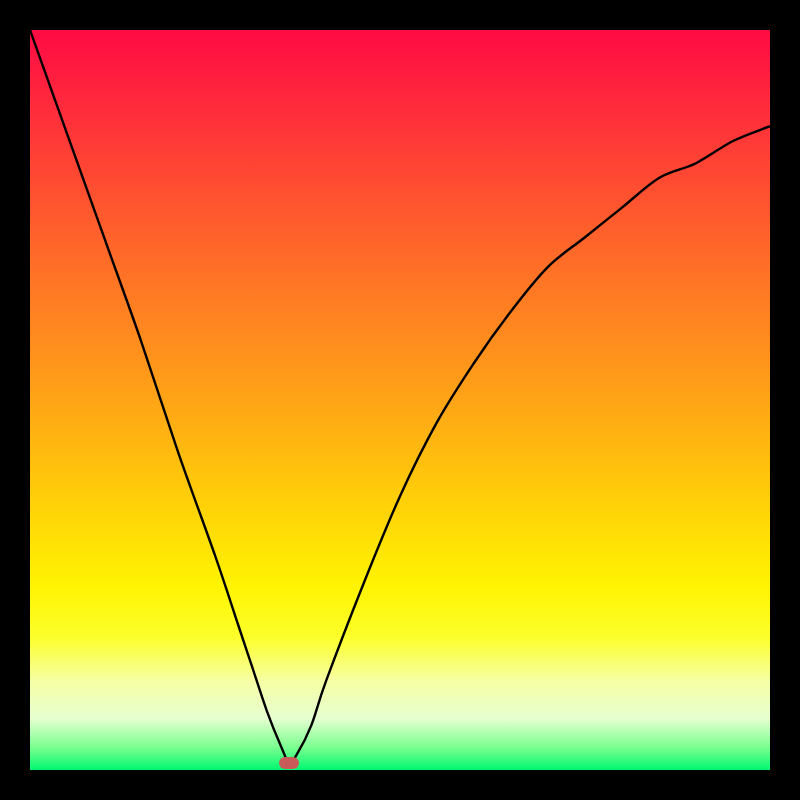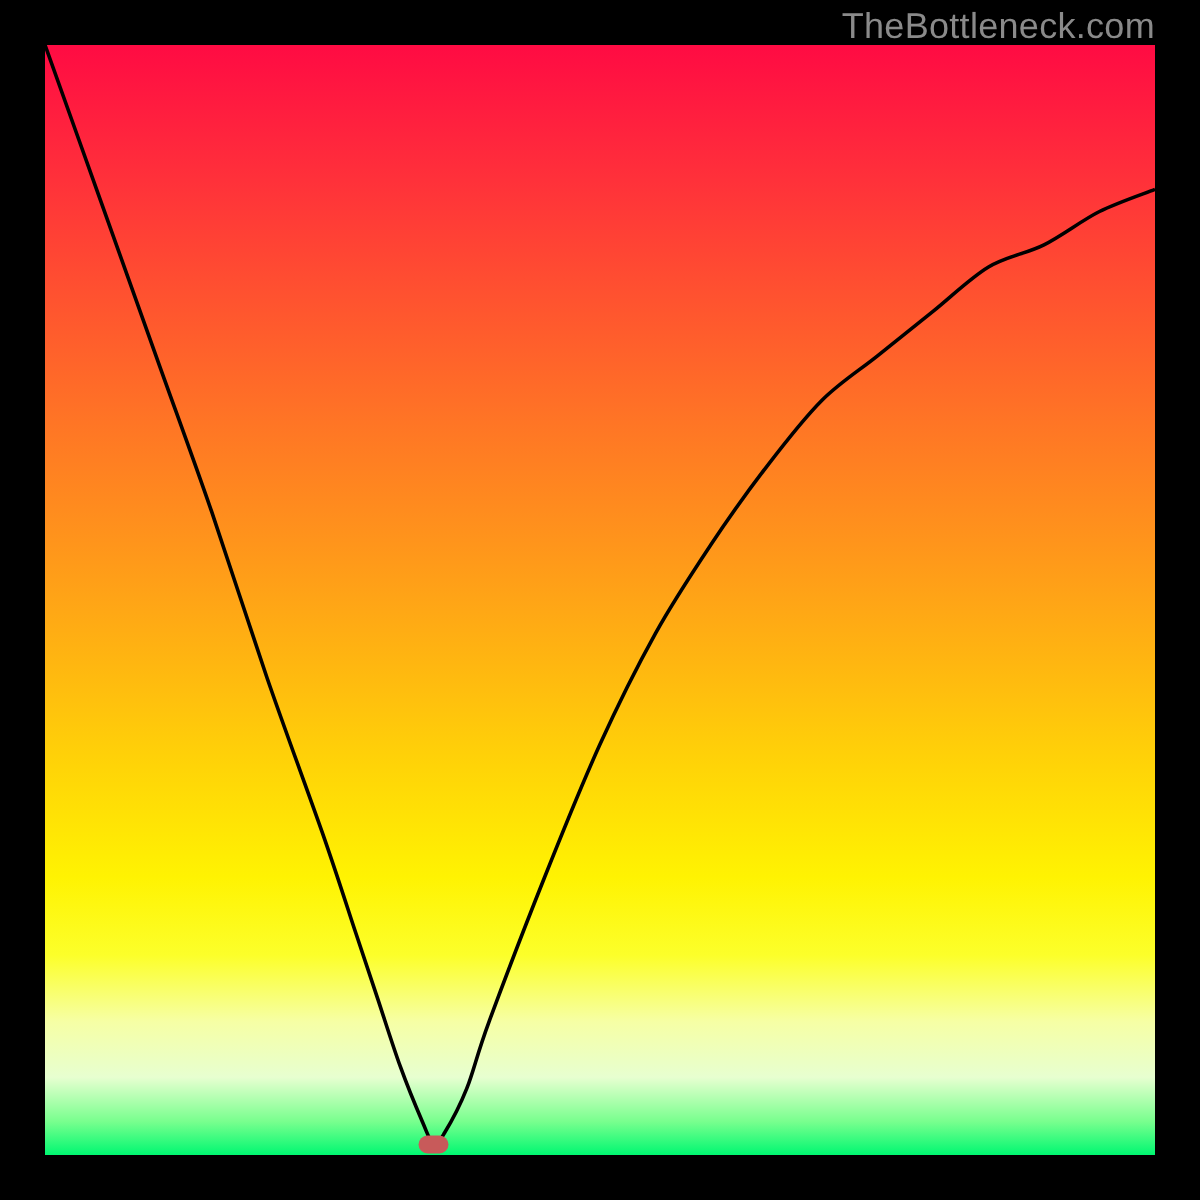--- a/index.html
+++ b/index.html
@@ -65,21 +65,20 @@
     border-radius: 6px;
     background: #c85a5a;
     transform: translate(-50%, -50%);
     z-index: 5;
   }
 </style>
 </head>
 <body>
 
 <div class="frame">
-  <div class="watermark">TheBottleneck.com</div>
 
   <div class="plot-area">
     <svg class="curve" viewBox="0 0 740 740" preserveAspectRatio="none">
       <path fill="none" stroke="#000" stroke-width="2.4" d="M 0.0 0.0 C 5.9 16.6, 25.2 70.4, 37.0 103.6 C 48.8 136.8, 62.2 174.0, 74.0 207.2 C 85.8 240.4, 99.2 276.5, 111.0 310.8 C 122.8 345.1, 136.2 387.5, 148.0 421.8 C 159.8 456.1, 175.5 498.2, 185.0 525.4 C 194.5 552.6, 201.3 574.2, 207.2 592.0 C 213.1 609.8, 217.3 622.2, 222.0 636.4 C 226.7 650.6, 232.1 667.8, 236.8 680.8 C 241.5 693.8, 248.0 709.5, 251.6 717.8 C 255.2 726.1, 256.6 731.4, 259.0 732.6 C 261.4 733.8, 262.8 731.1, 266.4 725.2 C 270.0 719.3, 276.5 707.4, 281.2 695.6 C 285.9 683.8, 287.7 673.7, 296.0 651.2 C 304.3 628.7, 321.2 584.6, 333.0 555.0 C 344.8 525.4, 358.2 492.2, 370.0 466.2 C 381.8 440.2, 395.2 413.5, 407.0 392.2 C 418.8 370.9, 432.2 350.8, 444.0 333.0 C 455.8 315.2, 469.2 296.6, 481.0 281.2 C 492.8 265.8, 506.2 248.6, 518.0 236.8 C 529.8 225.0, 543.2 216.7, 555.0 207.2 C 566.8 197.7, 580.2 187.1, 592.0 177.6 C 603.8 168.1, 617.2 155.1, 629.0 148.0 C 640.8 140.9, 654.2 139.1, 666.0 133.2 C 677.8 127.3, 691.2 116.9, 703.0 111.0 C 714.8 105.1, 734.1 98.6, 740.0 96.2"></path>
     </svg>
     <div class="marker" style="left: 259px; top: 732.6px;"></div>
   </div>
 </div>
 
 </body></html>

